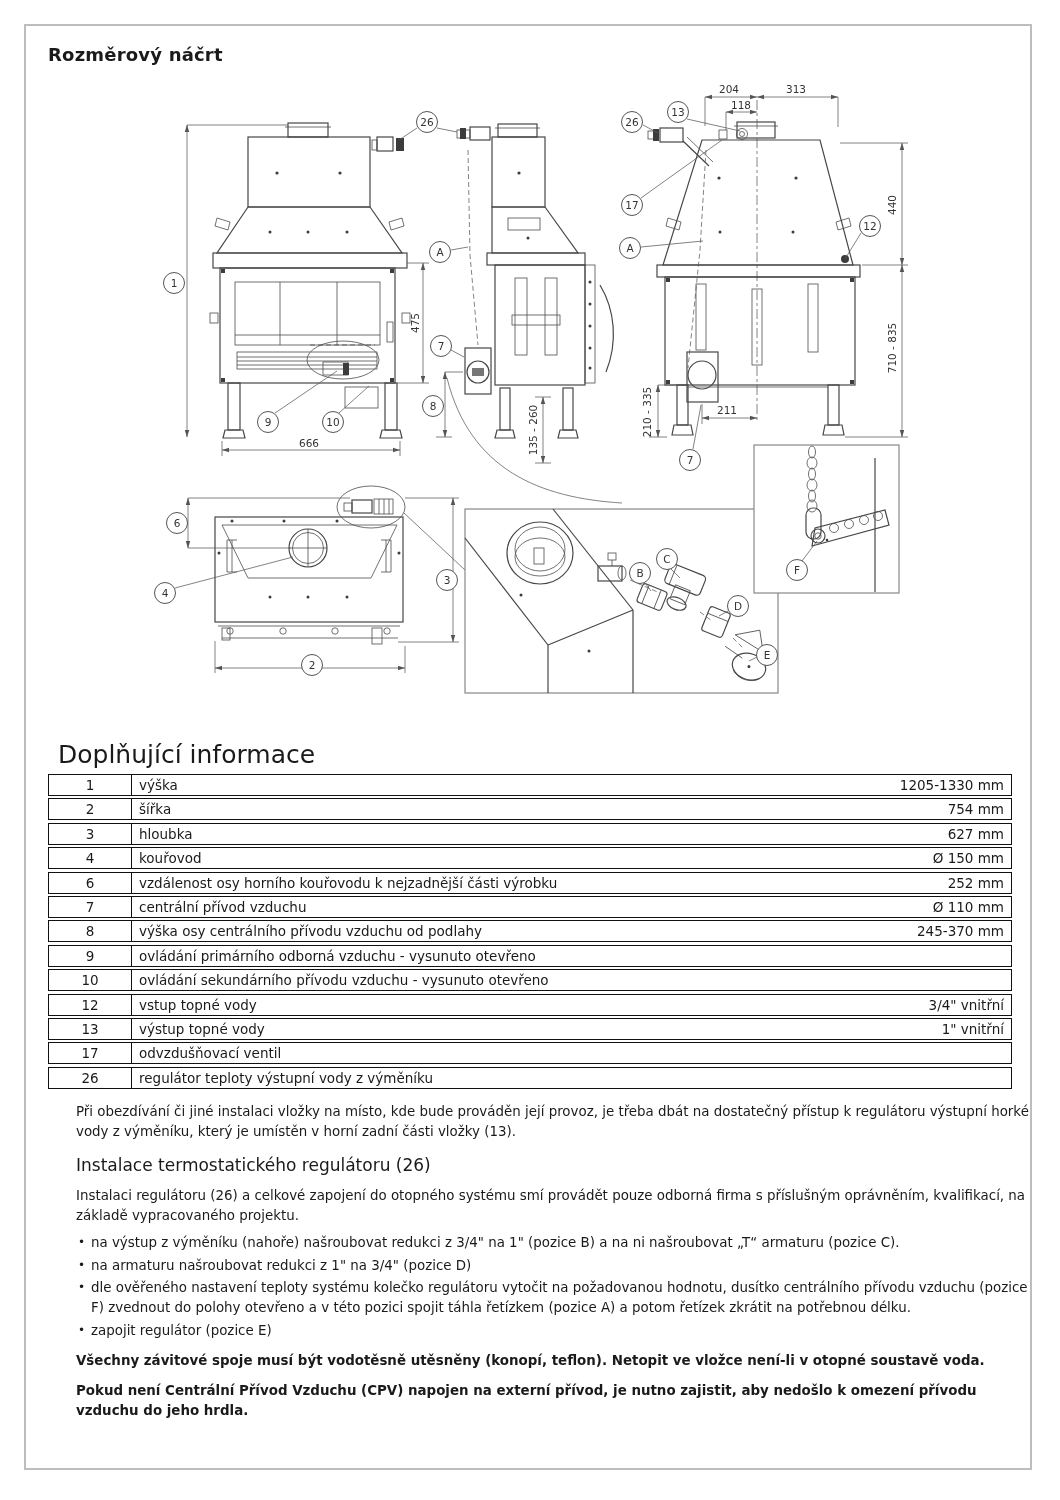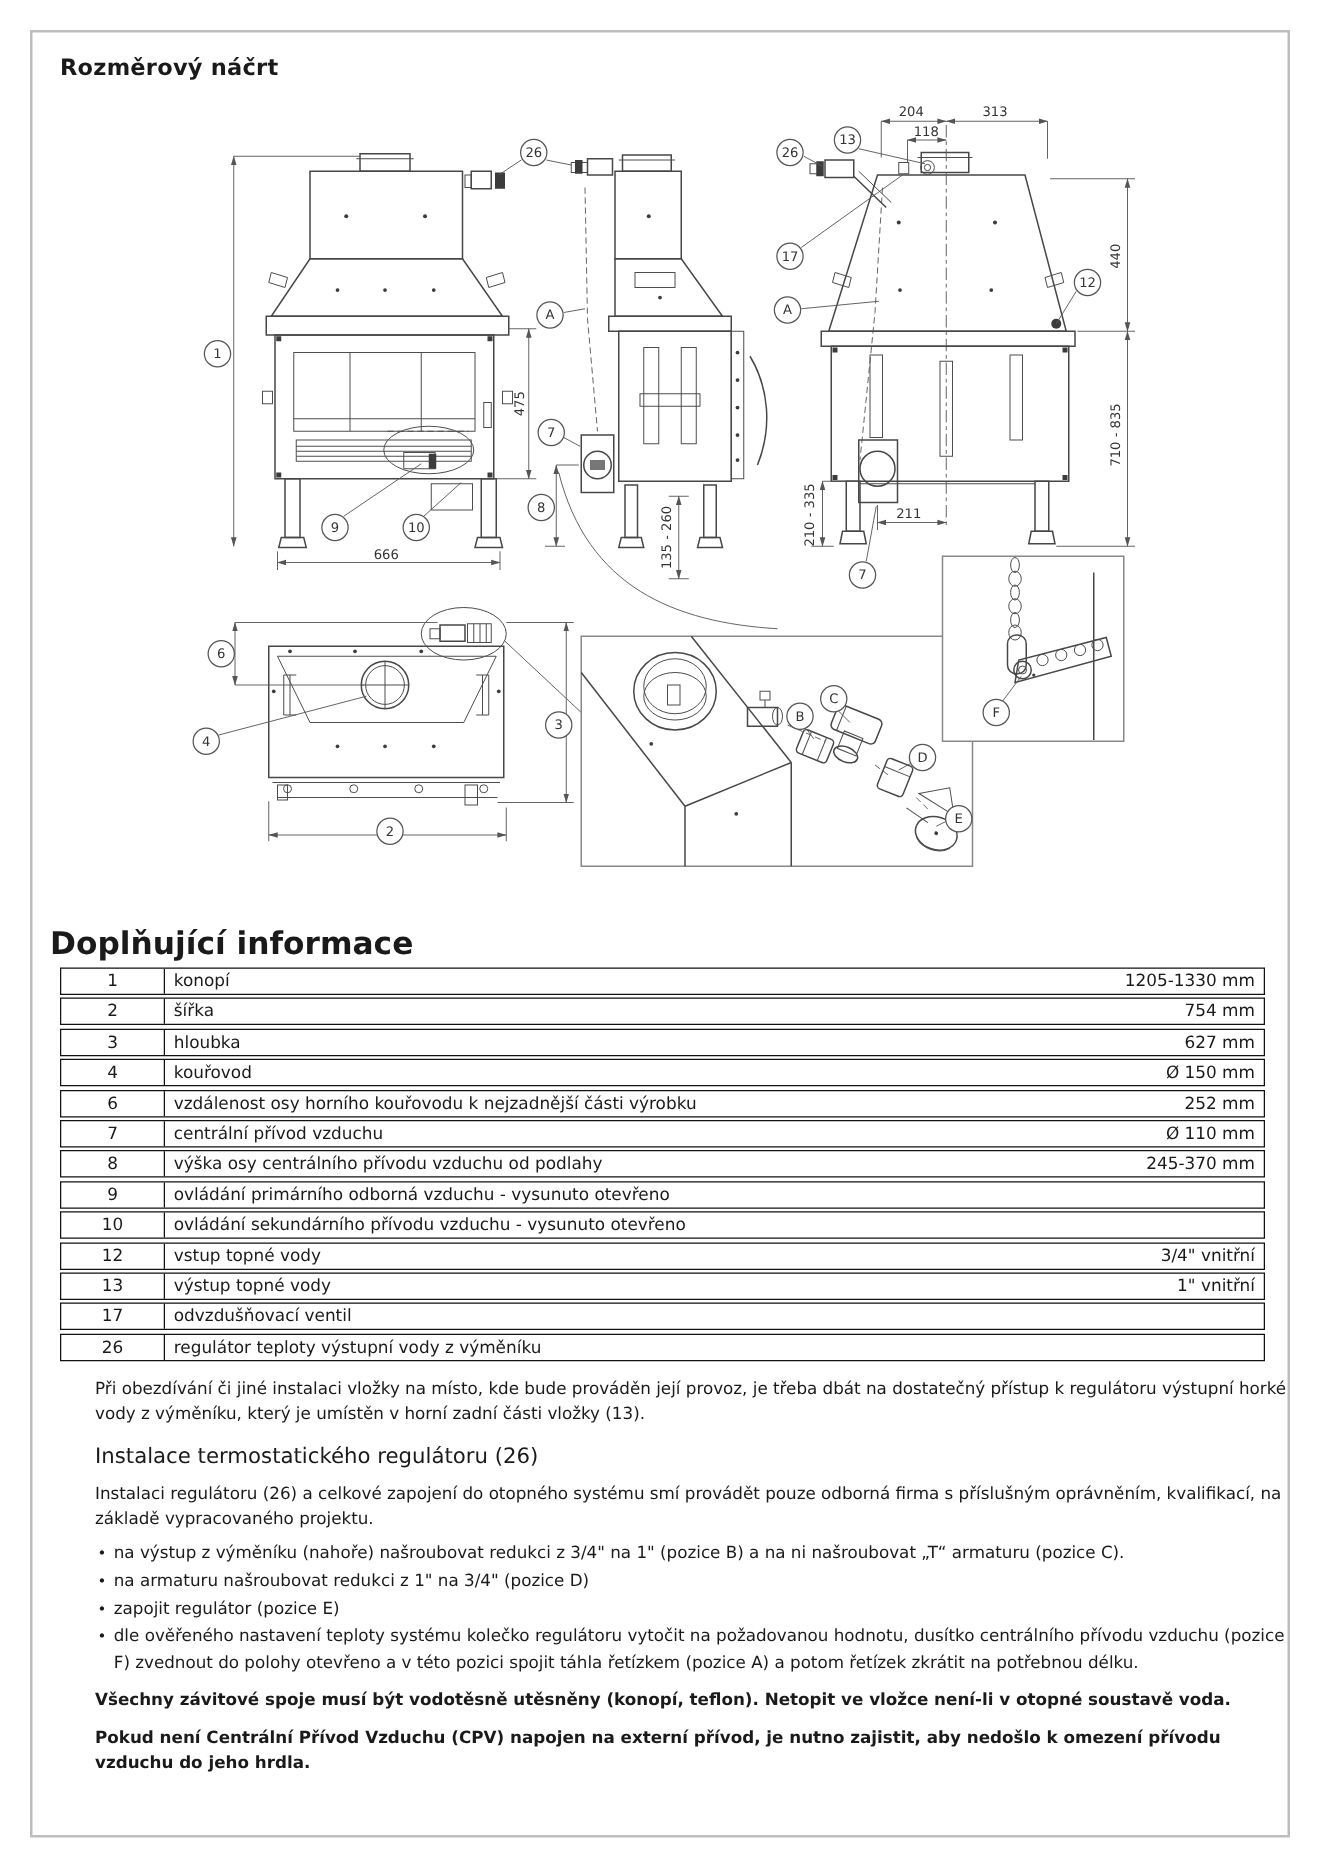--- a/index.html
+++ b/index.html
@@ -1,19 +1,19 @@
 <!DOCTYPE html>
 <html><head>
 <meta charset="utf-8">
 <style>
   html,body{margin:0;padding:0;background:#fff;}
   body{width:1060px;height:1500px;position:relative;font-family:"DejaVu Sans","Liberation Sans",sans-serif;color:#1a1a1a;}
   .page{position:absolute;left:24px;top:24px;width:1008px;height:1446px;border:2px solid #bdbdbd;background:#fff;box-sizing:border-box;}
   .h1{position:absolute;left:22px;top:18px;font-size:18px;font-weight:bold;letter-spacing:.2px;}
-  .h2{position:absolute;left:14px;top:714px;font-size:25px;font-weight:bold;}
+  .h2{position:absolute;left:32px;top:714px;font-size:25px;font-weight:normal;}
   svg.draw{position:absolute;left:0;top:55px;}
   
   .o{fill:none;stroke:#474747;stroke-width:1.2px;}
   .t{fill:none;stroke:#4d4d4d;stroke-width:.8px;}
   .d{fill:none;stroke:#5a5a5a;stroke-width:.75px;}
   .dash{stroke-dasharray:5 3;}
   .cd{stroke-dasharray:10 3 3 3;}
   .fillg{fill:#3c3c3c;stroke:none;}
   .co{fill:#fff;stroke:#555;stroke-width:1px;}
   .ct{fill:#333;font-size:10.5px;text-anchor:middle;font-family:"DejaVu Sans",sans-serif;}
@@ -440,21 +440,21 @@
       <text class="dt" transform="translate(896,348) rotate(-90)">710 - 835</text>
       <text class="dt" transform="translate(651,412) rotate(-90)">210 - 335</text>
       <text class="dt" x="727" y="414">211</text>
     </svg>
 
   <div class="h2">Doplňující informace</div>
 
   <div class="tbl">
       <div class="trow">
         <div class="tnum">1</div>
-        <div class="tlab">konopí</div>
+        <div class="tlab">výška</div>
         <div class="tval">1205-1330 mm</div>
       </div>
       <div class="trow">
         <div class="tnum">2</div>
         <div class="tlab">šířka</div>
         <div class="tval">754 mm</div>
       </div>
       <div class="trow">
         <div class="tnum">3</div>
         <div class="tlab">hloubka</div>
@@ -512,20 +512,20 @@
       </div>
     </div>
 
   <div class="notes">
     <p>Při obezdívání či jiné instalaci vložky na místo, kde bude prováděn její provoz, je třeba dbát na dostatečný přístup k regulátoru výstupní horké vody z výměníku, který je umístěn v horní zadní části vložky (13).</p>
     <div class="h3">Instalace termostatického regulátoru (26)</div>
     <p>Instalaci regulátoru (26) a celkové zapojení do otopného systému smí provádět pouze odborná firma s příslušným oprávněním, kvalifikací, na základě vypracovaného projektu.</p>
     <ul class="blts">
         <li>na výstup z výměníku (nahoře) našroubovat redukci z 3/4" na 1" (pozice B) a na ni našroubovat „T“ armaturu (pozice C).</li>
         <li>na armaturu našroubovat redukci z 1" na 3/4" (pozice D)</li>
+        <li>dle ověřeného nastavení teploty systému kolečko regulátoru vytočit na požadovanou hodnotu, dusítko centrálního přívodu vzduchu (pozice F) zvednout do polohy otevřeno a v této pozici spojit táhla řetízkem (pozice A) a potom řetízek zkrátit na potřebnou délku.</li>
         <li>zapojit regulátor (pozice E)</li>
-        <li>dle ověřeného nastavení teploty systému kolečko regulátoru vytočit na požadovanou hodnotu, dusítko centrálního přívodu vzduchu (pozice F) zvednout do polohy otevřeno a v této pozici spojit táhla řetízkem (pozice A) a potom řetízek zkrátit na potřebnou délku.</li>
       </ul>
     <div class="bold1">Všechny závitové spoje musí být vodotěsně utěsněny (konopí, teflon). Netopit ve vložce není-li v otopné soustavě voda.</div>
     <div class="bold2">Pokud není Centrální Přívod Vzduchu (CPV) napojen na externí přívod, je nutno zajistit, aby nedošlo k omezení přívodu vzduchu do jeho hrdla.</div>
   </div>
 
 </div>
 
 </body></html>

